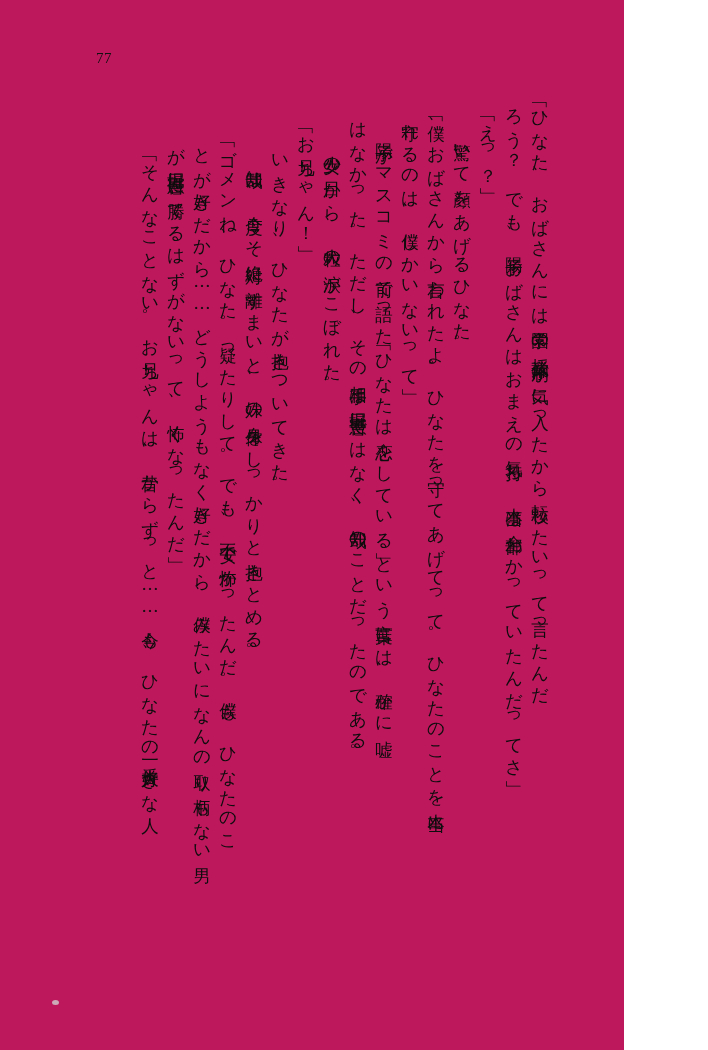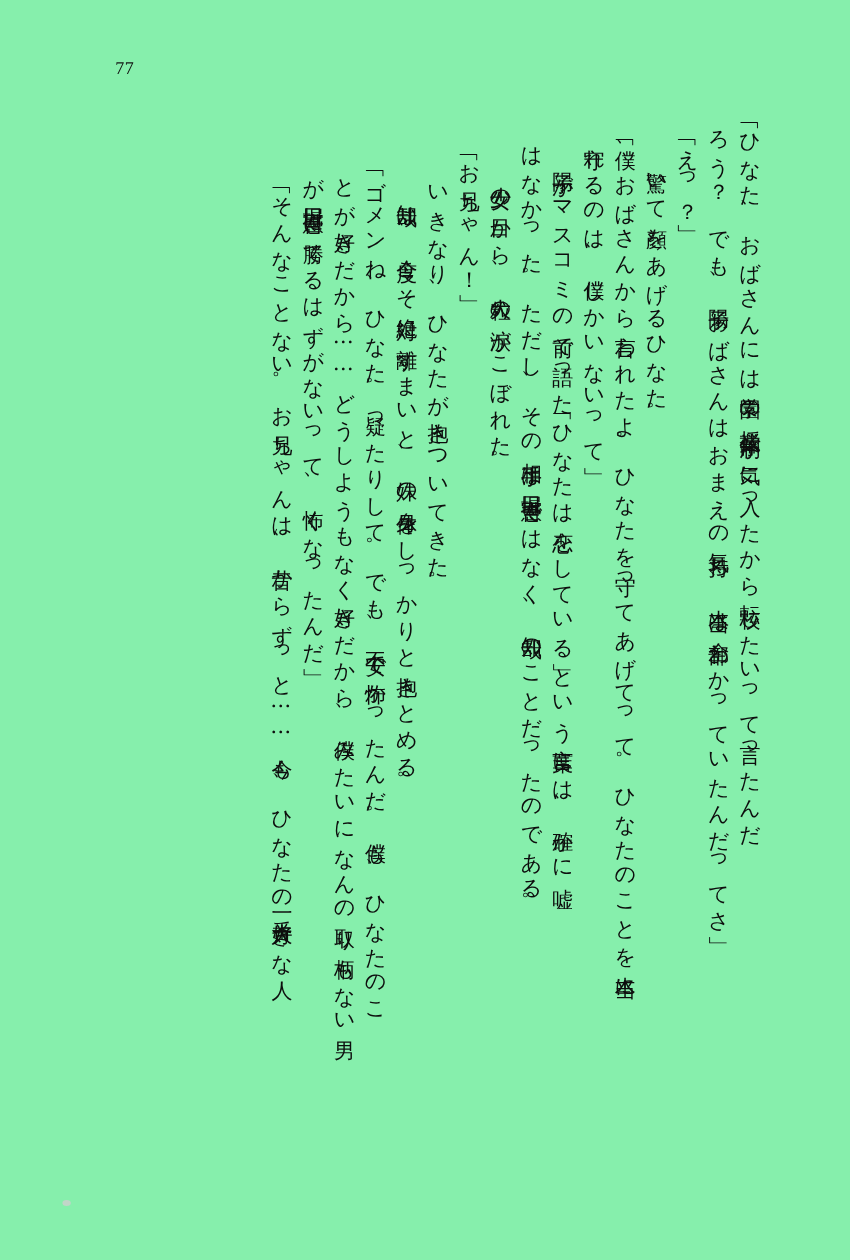--- a/index.html
+++ b/index.html
@@ -5,23 +5,23 @@
   html, body {
     margin: 0;
     padding: 0;
     background: #ffffff;
   }
   body {
     font-family: "Liberation Serif", "DejaVu Serif", serif;
   }
   #page {
     position: relative;
-    width: 708px;
+    width: 624px;
     height: 1050px;
-    background: #86efac;
+    background: #be185d;
     overflow: hidden;
   }
   
   #page-number {
     position: absolute;
     top: 50px;
     left: 96px;
     font-size: 15px;
     color: #111111;
     letter-spacing: 0.5px;

